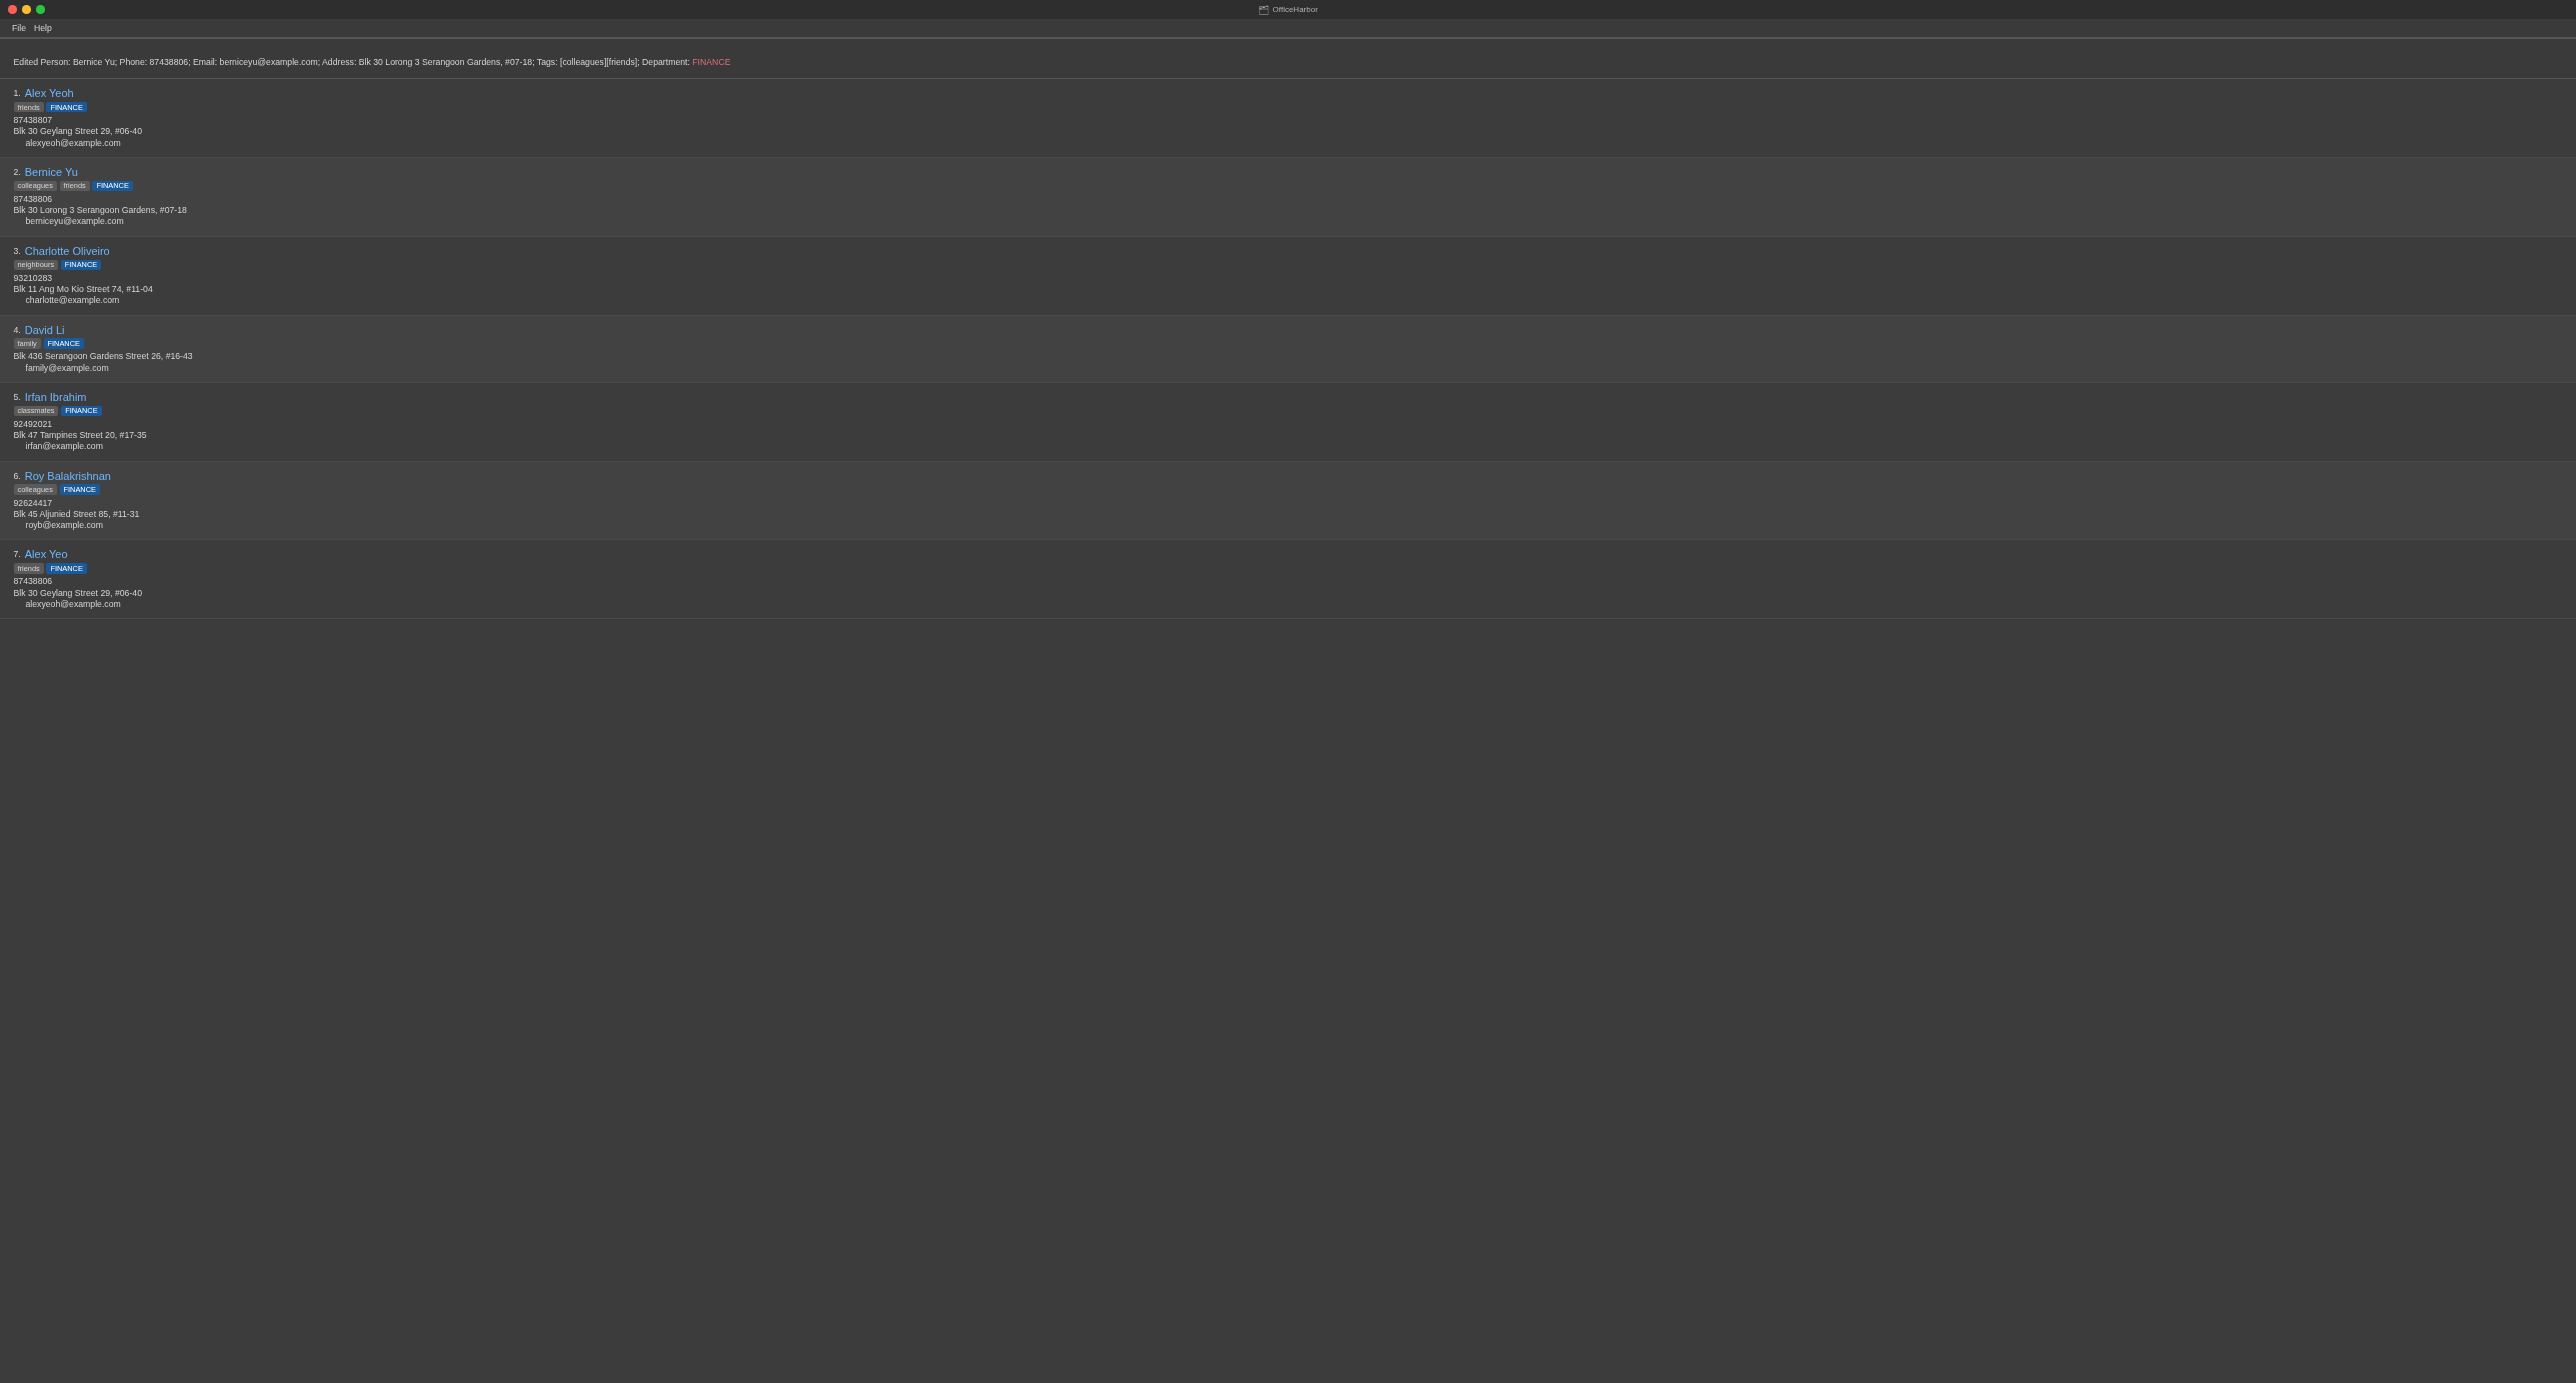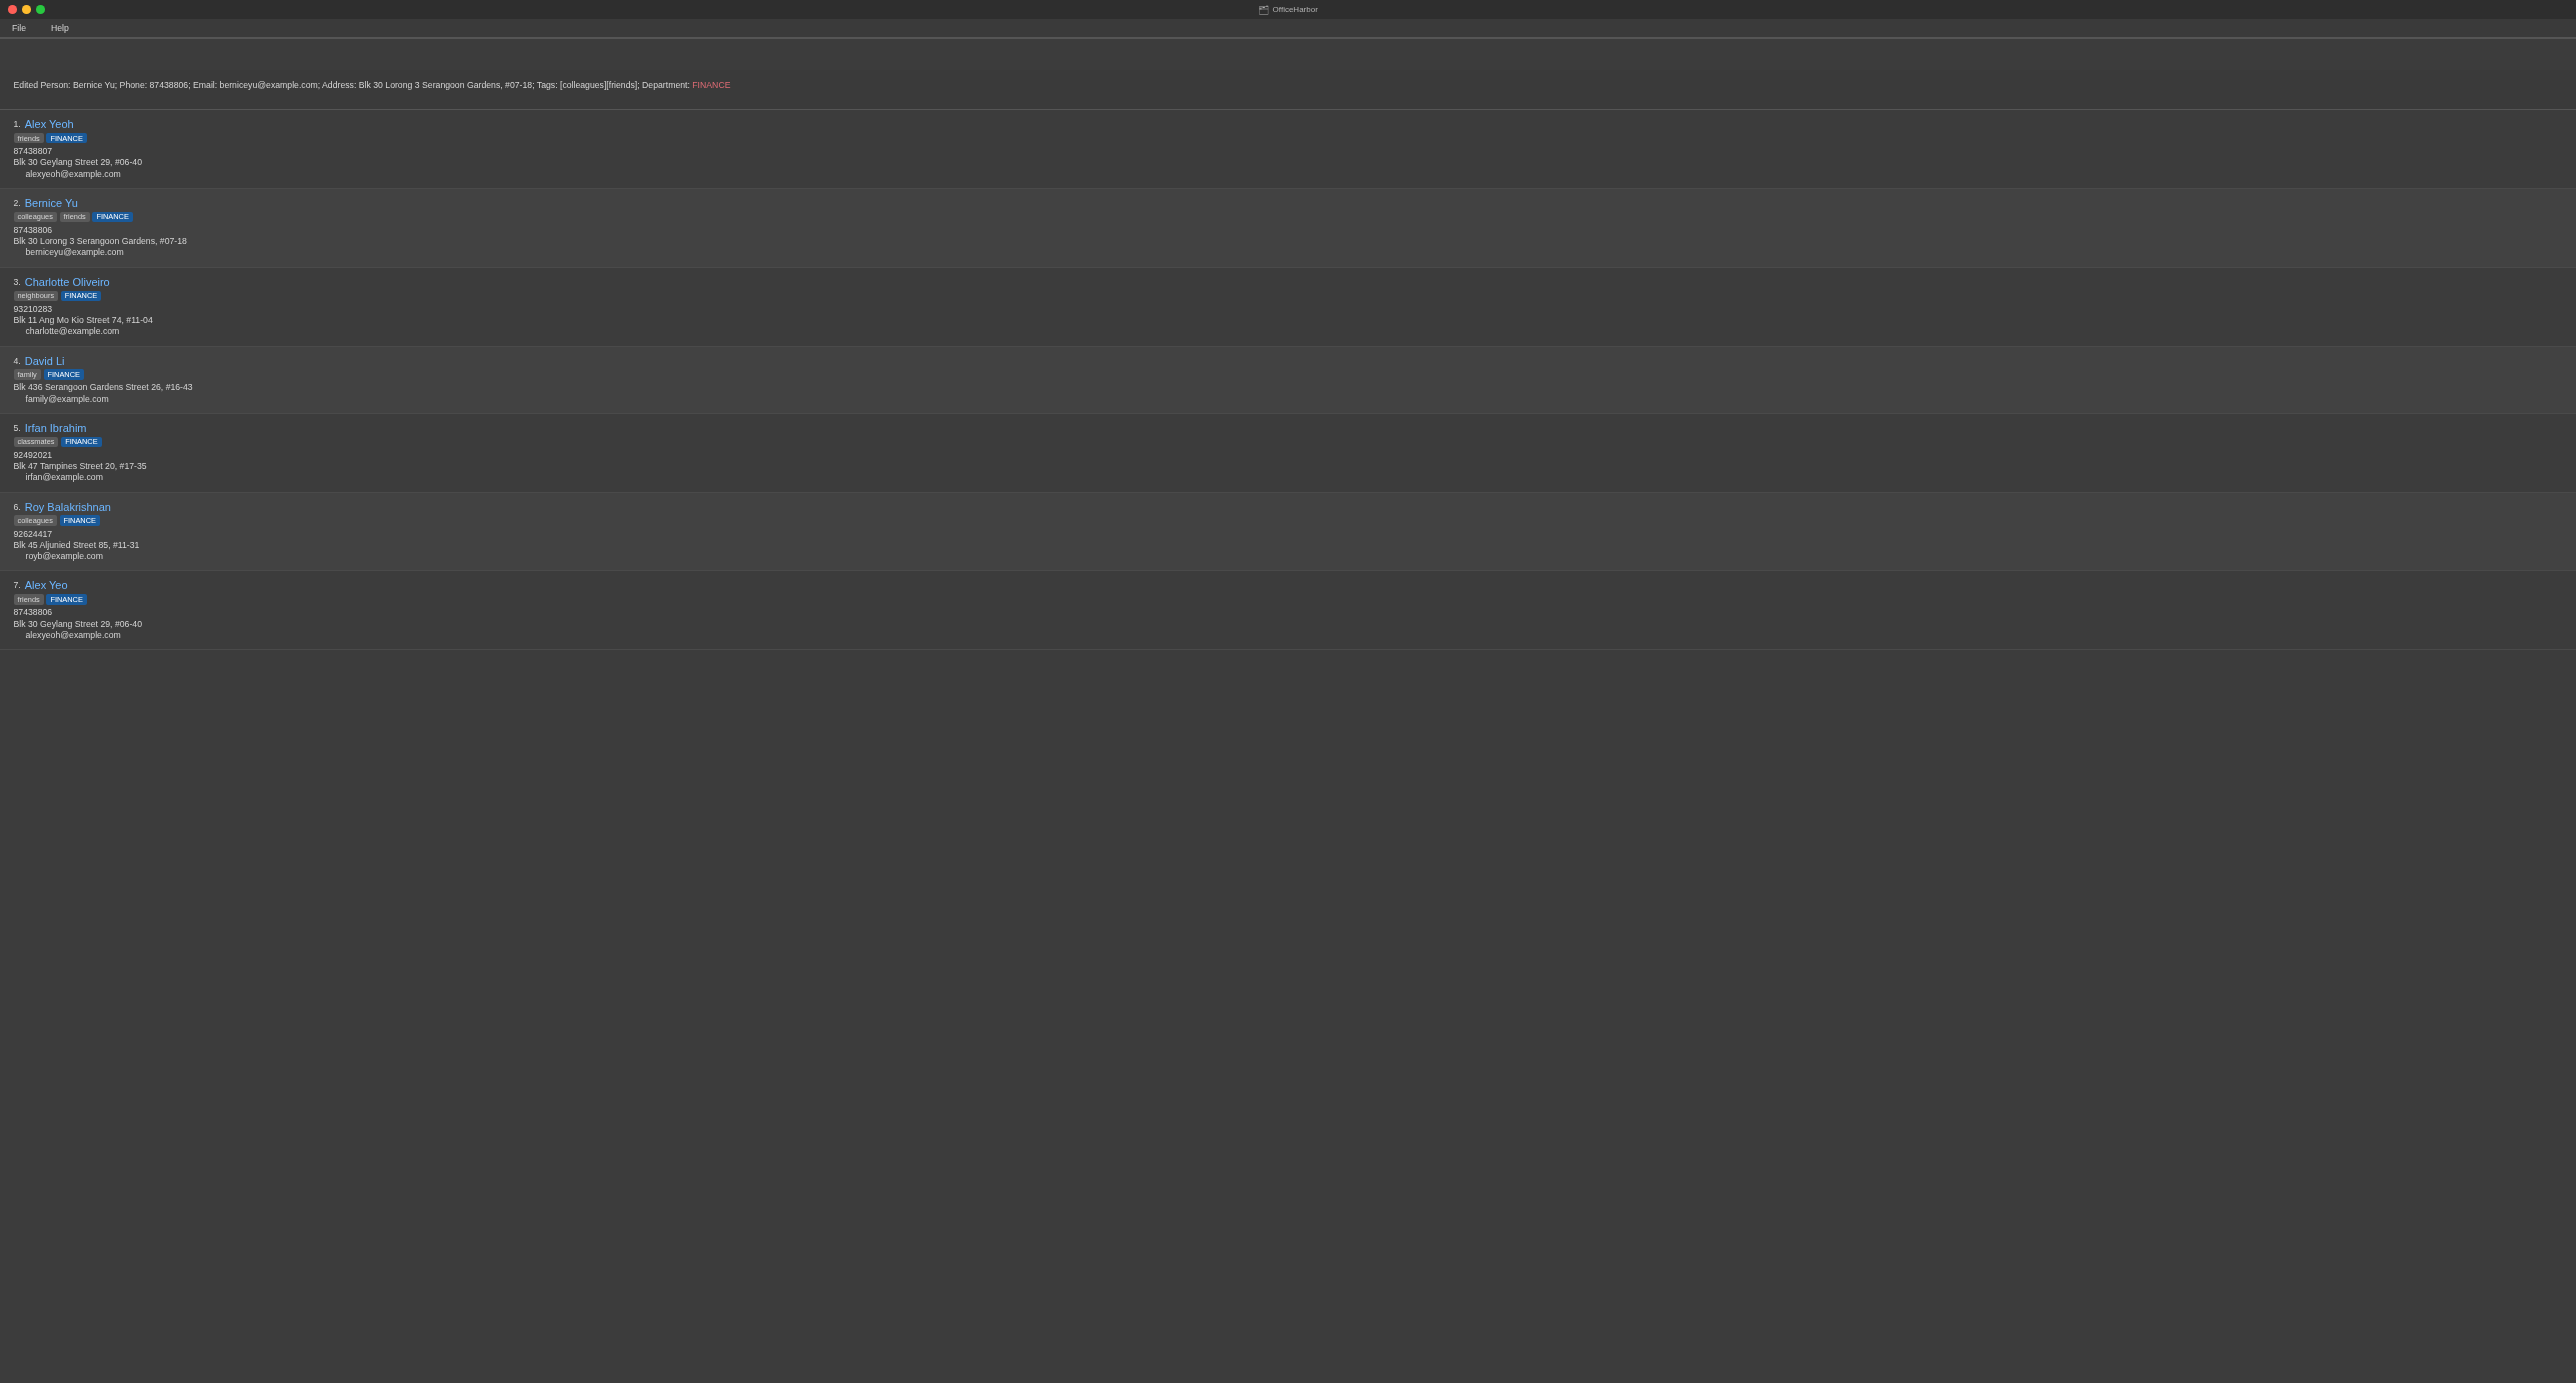--- a/index.html
+++ b/index.html
@@ -58,21 +58,21 @@
       font-size: 8.7px;
     }
 
     
     .menu-bar {
       background-color: #3a3a3a;
       height: 19px;
       display: flex;
       align-items: center;
       padding: 0 8px;
-      gap: 17px;
+      gap: 0;
       border-bottom: 0.7px solid #555;
     }
 
     .menu-item {
       color: #d4d4d4;
       font-size: 8.7px;
       cursor: pointer;
       padding: 1.3px 4px;
       border-radius: 2px;
     }
@@ -84,22 +84,21 @@
       margin: 0;
     }
 
     
     .info-bar {
       background-color: #3a3a3a;
       padding: 10.8px 13.5px;
       border-bottom: 0.7px solid #555;
       min-height: 40px;
       display: flex;
-      align-items: flex-start;
-      margin-top: 31px;
+      align-items: flex-end;
     }
 
     .info-text {
       font-size: 8.7px;
       color: #d4d4d4;
     }
 
     .info-highlight {
       color: #e06c75;
     }

